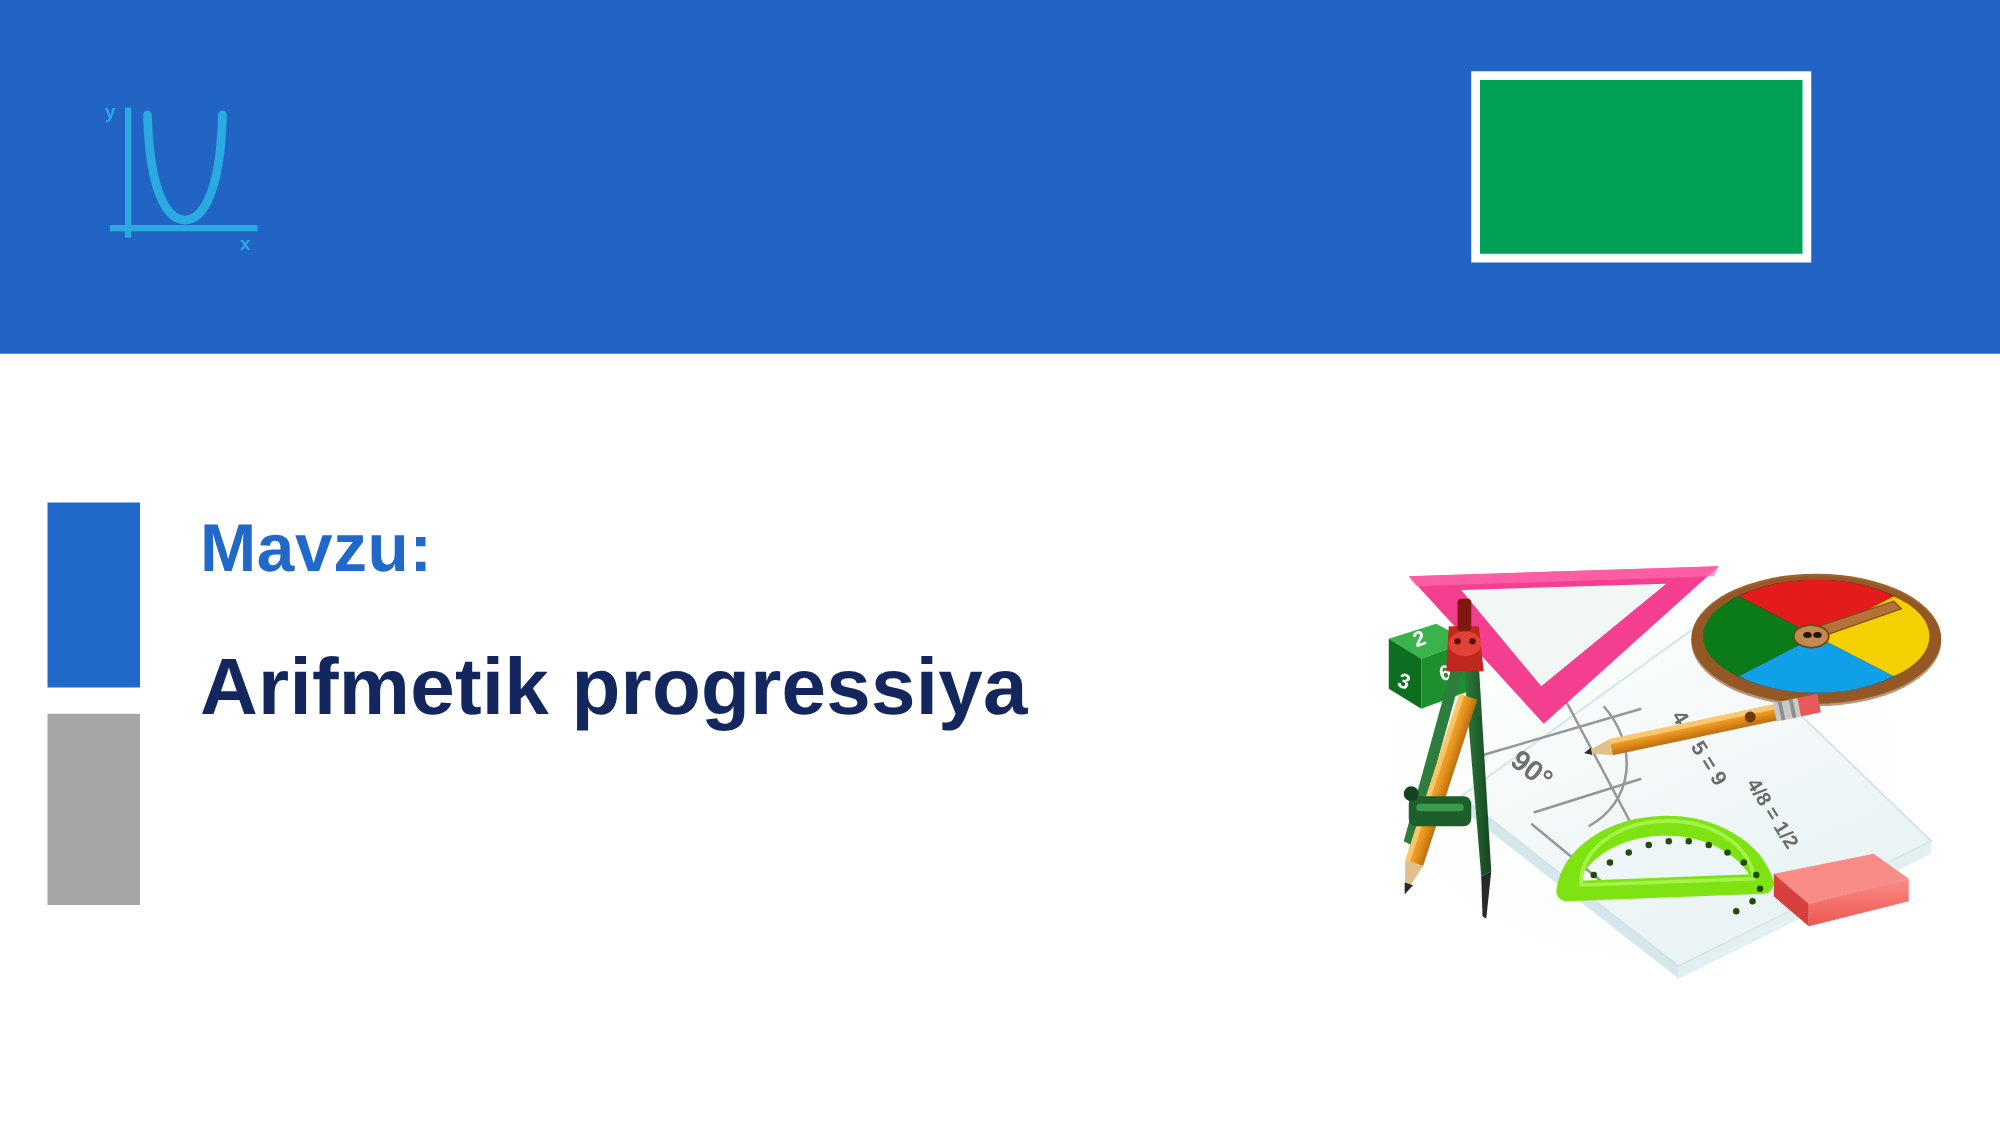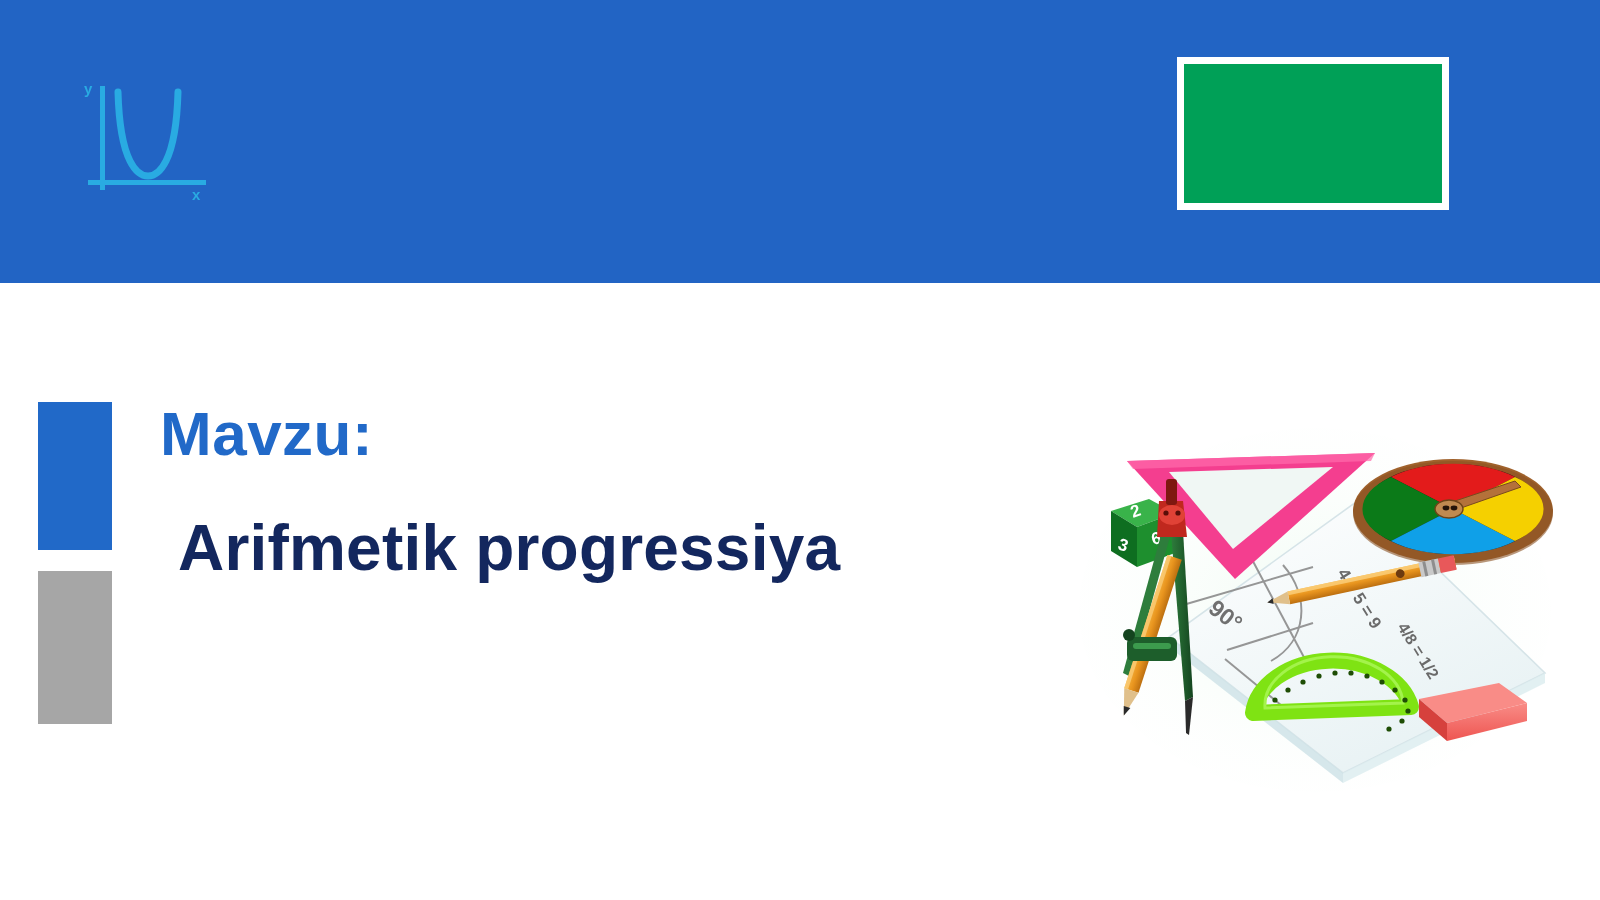--- a/index.html
+++ b/index.html
@@ -77,34 +77,34 @@
   }
 
   
   .text-block {
     position: absolute;
     left: 160px;
     top: 398px;
     width: 860px;
   }
   .label-mavzu {
-    font-size: 62px;
+    font-size: 54px;
     font-weight: bold;
     color: #2169C8;
     line-height: 1.15;
     letter-spacing: 0.5px;
-    margin: 0 0 44px 0;
+    margin: 10px 0 44px 0;
   }
   .main-title {
     font-size: 64px;
     font-weight: bold;
     color: #13275E;
     line-height: 1.1;
     letter-spacing: 0.2px;
-    margin: 18px;
+    margin: 0;
     white-space: nowrap;
   }
 
   
   .illustration {
     position: absolute;
     left: 1075px;
     top: 415px;
     width: 480px;
     height: 380px;

